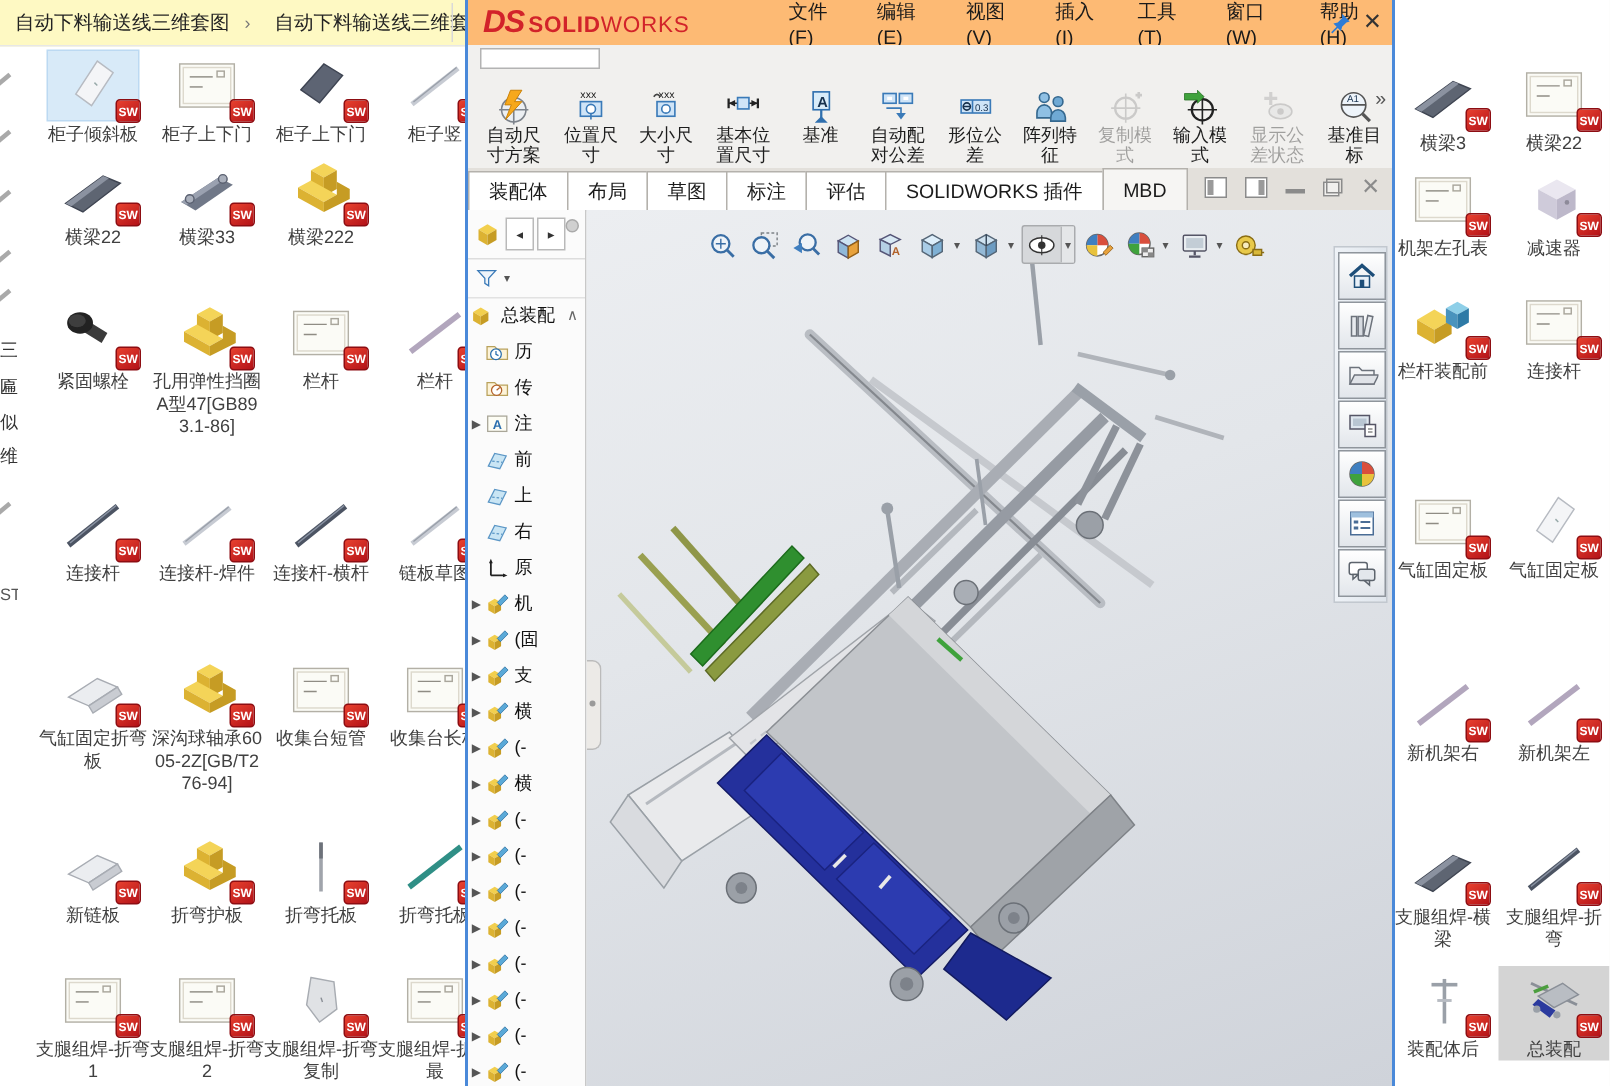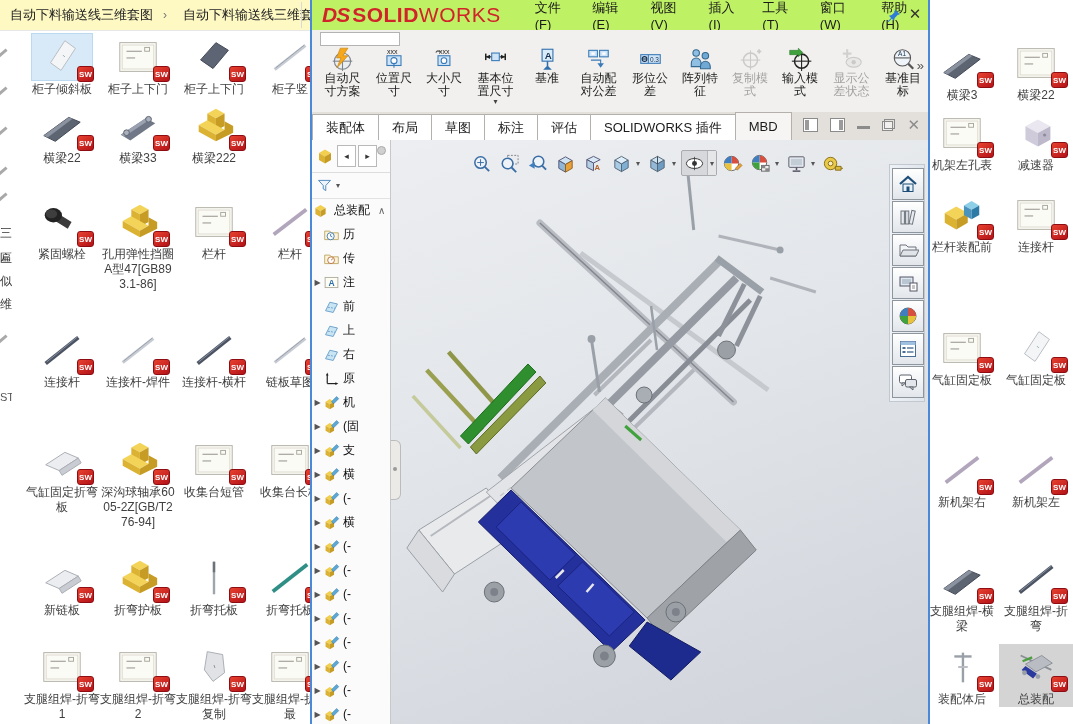--- a/index.html
+++ b/index.html
@@ -40,34 +40,34 @@
   .thumb svg{width:100%;height:100%;}
   .swb{position:absolute;right:-2px;bottom:-2px;width:17px;height:16px;background:linear-gradient(145deg,#e8412f,#b31218);
     color:#fff;font-size:8px;font-weight:bold;line-height:16px;border-radius:3px;border:1px solid #8d0d12;box-sizing:border-box;}
   .dlabel{margin-top:2px;font-size:12px;line-height:15px;color:#404040;word-break:break-all;}
   .sel .thumb{background:#d8eaf8;outline:1px solid #bcd9f2;}
   .selgray{background:#d4d4d4;}
 
   
   #sw{position:absolute;left:310px;top:0;width:620px;height:724px;background:#f1f0ee;
     border-left:2px solid #4a89d9;border-right:2px solid #4a89d9;box-sizing:border-box;z-index:5;}
-  #titlebar{position:absolute;left:0;top:0;right:0;height:30px;background:#bef264;display:flex;align-items:center;}
+  #titlebar{position:absolute;left:0;top:0;right:0;height:30px;background:#fdba74;display:flex;align-items:center;gap:32px;}
   #logo{display:flex;align-items:baseline;margin-left:10px;margin-right:26px;}
   #logo .ds{color:#d2232a;font-size:21px;font-weight:bold;font-style:italic;letter-spacing:-1px;margin-right:3px;}
-  #logo .brand{color:#d2232a;font-size:21px;font-weight:bold;letter-spacing:.5px;}
+  #logo .brand{color:#d2232a;font-size:15px;font-weight:bold;letter-spacing:.5px;}
   #logo .brand i{font-style:normal;font-weight:normal;}
   #menus{display:flex;gap:4px;font-size:13px;color:#1a1a1a;}
   #menus .menu{padding:4px 8px;}
   #pinbtn{position:absolute;right:26px;top:7px;width:16px;height:16px;}
   #swclose{position:absolute;right:4px;top:5px;font-size:15px;color:#333;width:18px;text-align:center;}
 
   #cmdbar{position:absolute;left:0;top:30px;right:0;height:82px;background:#f1f0ee;border-bottom:1px solid #d6d3cf;}
   #quickbox{position:absolute;left:8px;top:2px;width:78px;height:12px;background:#fff;border:1px solid #b3b3b3;}
   #tbrow{position:absolute;left:4px;top:15px;display:flex;align-items:flex-start;}
-  .tbtn{display:flex;flex-direction:column;align-items:center;padding:1px 4px;margin:0 1px;min-width:40px;}
+  .tbtn{display:flex;flex-direction:column;align-items:center;padding:1px 4px;margin:12px 1px;min-width:40px;}
   .tbtn svg{width:27px;height:26px;}
   .tbtn .tlabel{font-size:12px;line-height:13px;color:#1d1d1d;text-align:center;max-width:56px;word-break:break-all;}
   .tbtn.disabled{opacity:.38;filter:grayscale(1);}
   .tbtn .tcaret{font-size:8px;color:#444;line-height:7px;}
   #tboverflow{position:absolute;right:4px;top:28px;color:#555;font-size:13px;}
 
   #tabrow{position:absolute;left:0;top:112px;right:0;height:28px;background:#e3e0db;border-bottom:1px solid #c9c6c1;display:flex;align-items:flex-end;}
   .cmtab{height:25px;line-height:25px;padding:0 13px;font-size:13px;color:#1b1b1b;background:#ffffff;
     border:1px solid #b4b1ac;border-bottom:none;margin-right:-1px;}
   .cmtab.active{background:#f6f5f3;height:27px;line-height:27px;}

